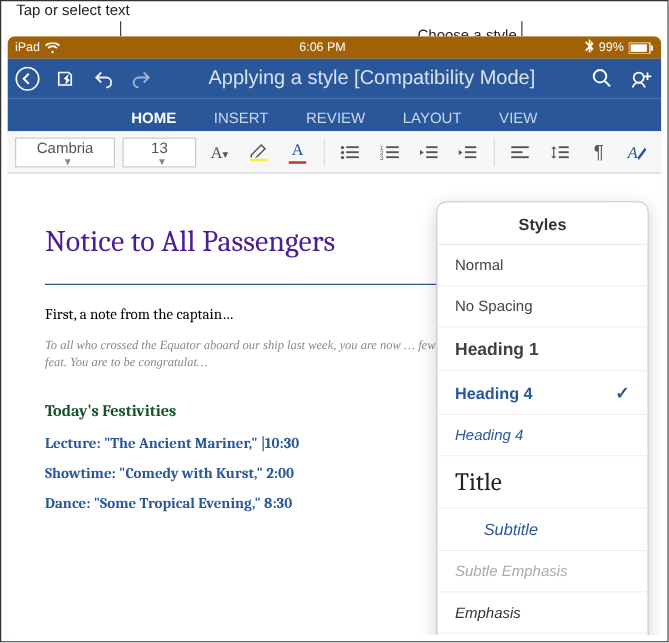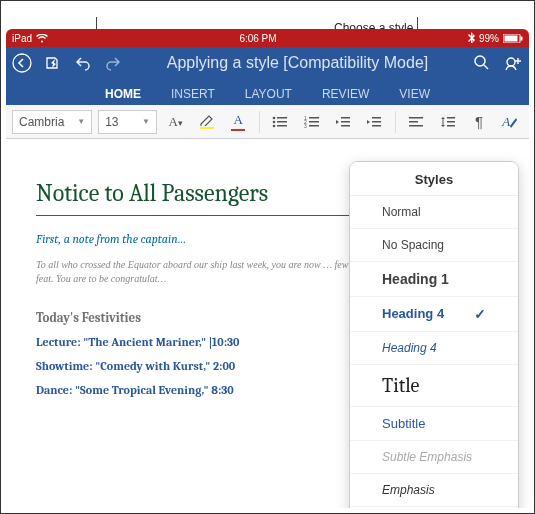--- a/index.html
+++ b/index.html
@@ -4,79 +4,80 @@
 <style>
   * { box-sizing: border-box; margin: 0; padding: 0; }
   body { font-family: -apple-system, "Helvetica Neue", Arial, sans-serif; font-size: 12px; color: #333; }
   .frame { width: 535px; height: 514px; border: 1px solid #333; position: relative; background: #fff; }
   .callouts { position: absolute; top: 0; left: 0; right: 0; height: 30px; }
   .callout-label { position: absolute; font-size: 12px; color: #222; }
   .callout-line { position: absolute; width: 1px; background: #444; }
   .device { position: absolute; top: 28px; left: 5px; right: 5px; bottom: 5px; background: #f2f2f2; border-radius: 6px; overflow: hidden; }
 
   
-  .statusbar { height: 18px; background: #b91c1c; color: #fff; display: flex; align-items: center; justify-content: space-between; padding: 0 6px; font-size: 10px; }
+  .statusbar { height: 18px; background: #a16207; color: #fff; display: flex; align-items: center; justify-content: space-between; padding: 0 6px; font-size: 10px; }
   .statusbar .left, .statusbar .right { display: flex; align-items: center; gap: 4px; }
   .wifi, .batt, .bars { display: inline-block; }
   .wifi svg, .batt svg { display:block; }
 
   
   .titlebar { height: 32px; background: #2a579a; color: #fff; display: flex; align-items: center; justify-content: space-between; padding: 0 6px; }
   .tb-left, .tb-right { display: flex; align-items: center; gap: 12px; }
   .tb-icon svg { display:block; }
   .tb-title { font-size: 16px; color: #d8e2f0; white-space: nowrap; }
 
   
   .tabs { height: 26px; background: #2a579a; display: flex; align-items: flex-end; justify-content: center; gap: 18px; padding: 0 8px; font-size: 12px; color: #cbd7eb; }
   .tab { padding: 4px 6px; cursor: pointer; }
   .tab.active { color: #fff; font-weight: 600; position: relative; }
 
   
   .ribbon { height: 34px; background: #f7f7f7; border-bottom: 1px solid #d0d0d0; display: flex; align-items: center; gap: 6px; padding: 0 6px; }
-  .combo { background: #fff; border: 1px solid #ccc; height: 24px; display: flex; align-items: center; padding: 0 6px; font-size: 12px; color: #555; }
+  .combo { background: #fff; border: 1px solid #ccc; height: 24px; display: flex; align-items: center; padding: 0 6px; font-size: 12px; color: #555; flex-direction: column; }
   .combo.font { width: 82px; justify-content: space-between; }
   .combo.size { width: 60px; justify-content: space-between; }
   .chev { font-size: 8px; color: #888; margin-left: 4px; }
   .rbtn { width: 26px; height: 26px; display: flex; align-items: center; justify-content: center; color: #2a579a; }
   .rbtn svg { display:block; }
   .sep { width:1px; height:22px; background:#ddd; margin:0 2px;}
 
   
   .docwrap { position: absolute; top:110px; left:0; right:0; bottom:0; background:#fff; overflow:hidden;}
   .doc { padding: 40px 30px 20px 30px; font-family: Georgia, 'Times New Roman', serif; color:#444;}
-  .doc-title { font-size: 24px; color:#14532d; font-weight:400; border-bottom:1px solid #2a579a; padding-bottom:8px; margin-bottom:12px; font-family: Cambria, Georgia, serif;}
-  .doc-sub { font-style: italic; color:#0369a1; font-size:12px; margin-bottom:12px; font-family: Cambria, Georgia, serif; margin-top: 16px;}
+  .doc-title { font-size: 24px; color:#4c1d95; font-weight:400; border-bottom:1px solid #2a579a; padding-bottom:20px; margin-bottom:12px; font-family: Cambria, Georgia, serif;}
+  .doc-sub { color:#000000; font-size:12px; margin-bottom:12px; font-family: Cambria, Georgia, serif; margin-top: 16px;}
   .doc-body { font-size:10px; color:#888; line-height:1.4; font-style:italic; margin-bottom:24px;}
-  .section-head { font-weight:bold; color:#737373; font-size:13px; margin-bottom:10px; font-family: Cambria, Georgia, serif;}
+  .section-head { font-weight:bold; color:#14532d; font-size:13px; margin-bottom:10px; font-family: Cambria, Georgia, serif;}
   .evt { font-weight:bold; color:#2a579a; font-size:12px; margin-bottom:10px; font-family: Cambria, Georgia, serif;}
   .cursor { display:inline-block; width:1px; height:12px; background:#2a579a; vertical-align:middle; margin:0 1px;}
 
   
   .popover { position:absolute; top:132px; right:10px; width:170px; background:#fff; border:1px solid #ccc; border-radius:8px; box-shadow:0 4px 14px rgba(0,0,0,.18); overflow:hidden; z-index:5;}
   .popover::before { content:""; position:absolute; top:-8px; right:14px; width:14px; height:14px; background:#fff; border-left:1px solid #ccc; border-top:1px solid #ccc; transform:rotate(45deg);}
   .pop-head { text-align:center; font-weight:600; font-size:13px; padding:10px 0 8px; color:#333; border-bottom:1px solid #eee; position:relative; background:#fff;}
   .pop-body { max-height: 330px; overflow:auto;}
-  .style-item { padding:9px 32px; font-size:12px; border-bottom:1px solid #f1f1f1; display:flex; justify-content:space-between; cursor:pointer;}
+  .style-item { padding:9px 14px; font-size:12px; border-bottom:1px solid #f1f1f1; display:flex; align-items:center; justify-content:space-between; cursor:pointer;}
   .style-item:last-child { border-bottom:none;}
   .style-item .check { color:#2a579a; font-weight:bold; font-size:14px;}
   .s-normal { color:#444; }
   .s-head1 { color:#404040; font-weight:600; font-size:14px;}
   .s-head2 { color:#2a579a; font-weight:600; font-size:13px;}
   .s-head4 { color:#2a579a; font-style:italic; font-size:12px;}
   .s-title { color:#222; font-size:20px; font-family: Cambria, Georgia, serif;}
-  .s-subtitle { color:#2a579a; font-size:13px;}
+  .s-subtitle { color:#2a579a; font-style:italic; font-size:13px;margin-left:23px;}
   .s-subemp { color:#aaa; font-style:italic;}
   .s-emp { color:#333; font-style:italic;}
 </style>
 </head>
 <body>
 
 <div class="frame">
 
   <div class="callouts">
+    <div class="callout-label" style="left:12px; top:0;">Tap or select text</div>
     <div class="callout-line" style="left:95px; top:16px; height:200px;"></div>
     <div class="callout-label" style="left:333px; top:0;margin-top:20px;">Choose a style</div>
     <div class="callout-line" style="left:416px; top:16px; height:128px;"></div>
   </div>
 
   <div class="device">
 
     <div class="statusbar">
       <div class="left">
         <span>iPad</span>
@@ -143,22 +144,22 @@
               <path d="M3 16c1-3 3-4 5-4s4 1 5 4" fill="none" stroke="#fff" stroke-width="1.4"></path>
               <path d="M15 4v6M12 7h6" stroke="#fff" stroke-width="1.4"></path>
             </svg>
         </span>
       </div>
     </div>
 
     <div class="tabs" id="tabs">
         <div class="tab active">HOME</div>
         <div class="tab">INSERT</div>
+        <div class="tab">REVIEW</div>
         <div class="tab">LAYOUT</div>
-        <div class="tab">REVIEW</div>
         <div class="tab">VIEW</div>
       </div>
 
     <div class="ribbon">
       <div class="combo font">
         <span>Cambria</span>
           <span class="chev">▼</span>
       </div>
       <div class="combo size">
         <span>13</span>

